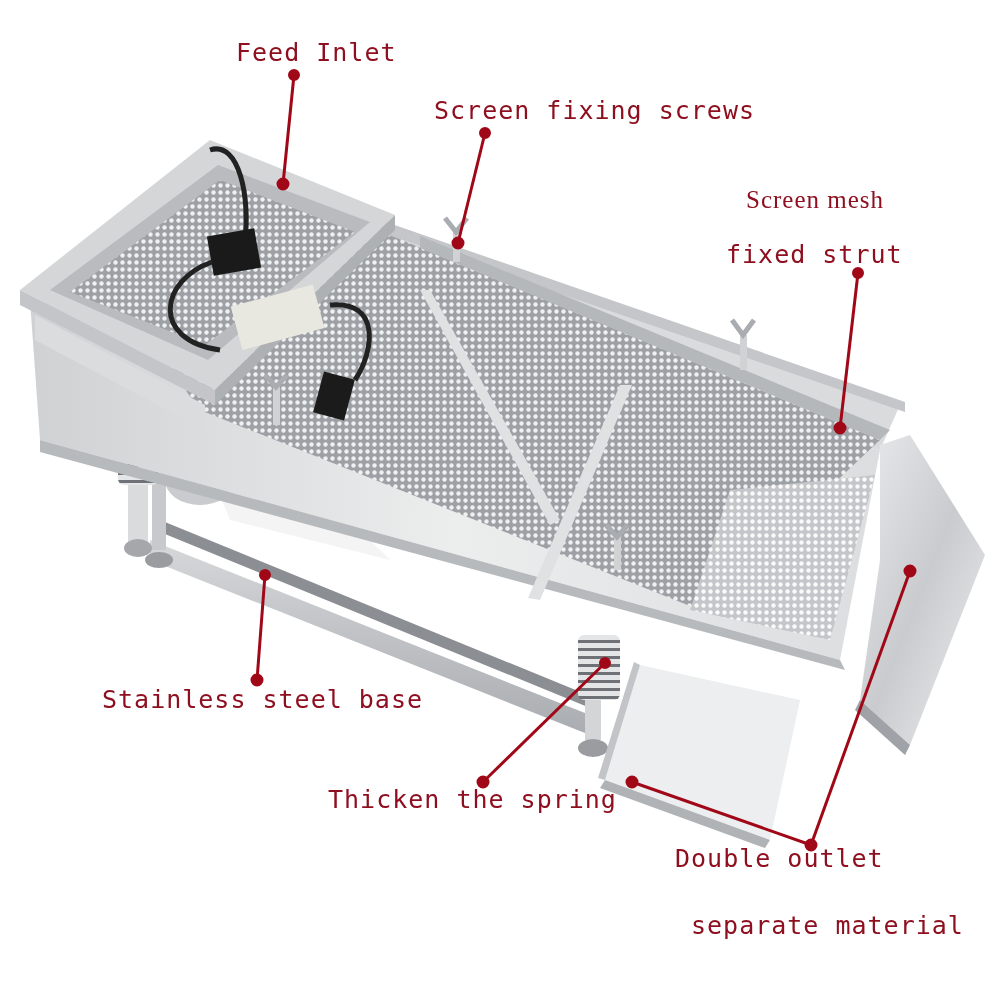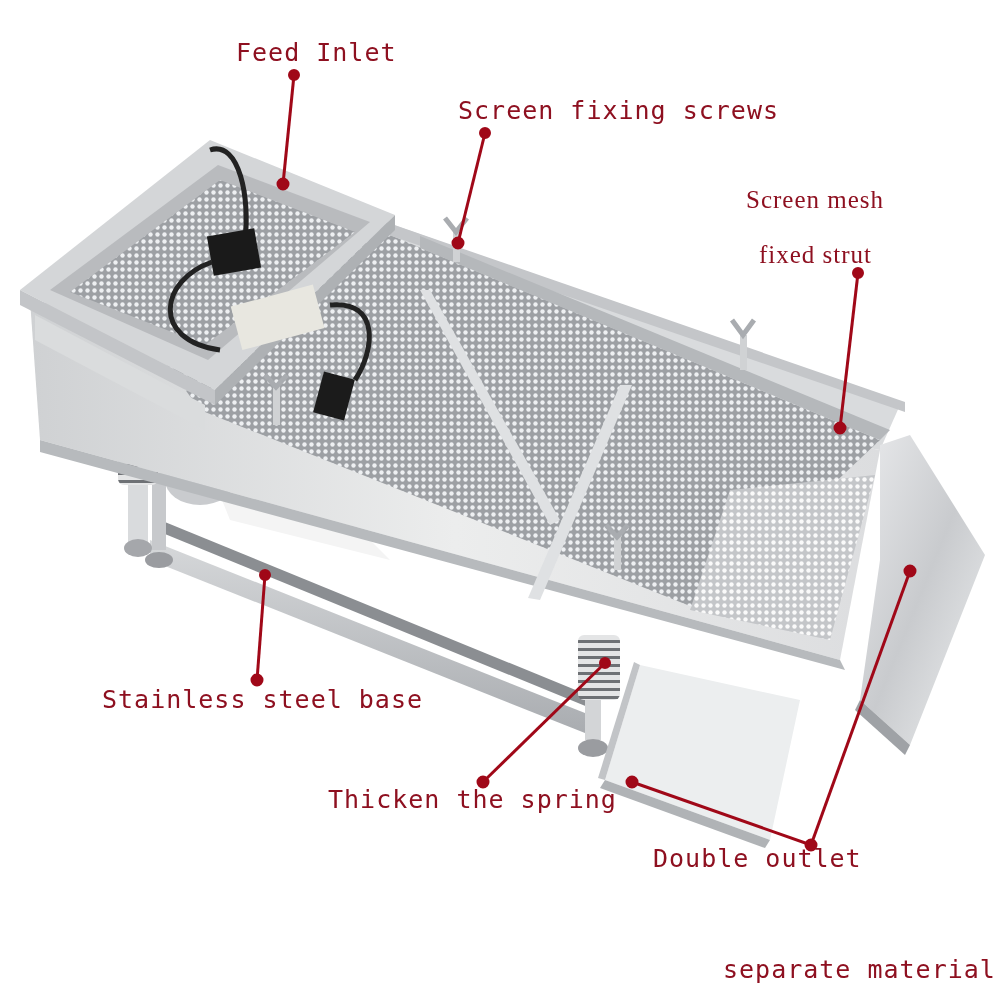--- a/index.html
+++ b/index.html
@@ -160,20 +160,20 @@
         <line x1="632" y1="782" x2="811" y2="845"></line>
         <line x1="910" y1="571" x2="811" y2="845"></line>
         <circle cx="632" cy="782" r="5"></circle>
           <circle cx="910" cy="571" r="5"></circle>
           <circle cx="811" cy="845" r="5"></circle>
       </g>
     </g>
   </svg>
 
   <div class="label" style="left:236px;top:40px;text-align:center;">Feed Inlet</div>
-  <div class="label" style="left:434px;top:98px;margin-left:24px;">Screen fixing screws</div>
+  <div class="label" style="left:434px;top:98px;">Screen fixing screws</div>
   <div class="label" style="left:746px;top:187px;font-family:Liberation Serif, serif;">Screen mesh</div>
-  <div class="label" style="left:759px;top:242px;font-family:Liberation Serif, serif;">fixed strut</div>
+  <div class="label" style="left:726px;top:242px;">fixed strut</div>
   <div class="label" style="left:102px;top:687px;">Stainless steel base</div>
   <div class="label" style="left:300px;top:787px;margin-left:28px;">Thicken the spring</div>
-  <div class="label" style="left:653px;top:846px;">Double outlet</div>
-  <div class="label" style="left:691px;top:957px;margin-left:32px;">separate material</div>
+  <div class="label" style="left:675px;top:846px;">Double outlet</div>
+  <div class="label" style="left:691px;top:913px;">separate material</div>
 </div>
 
 </body></html>

